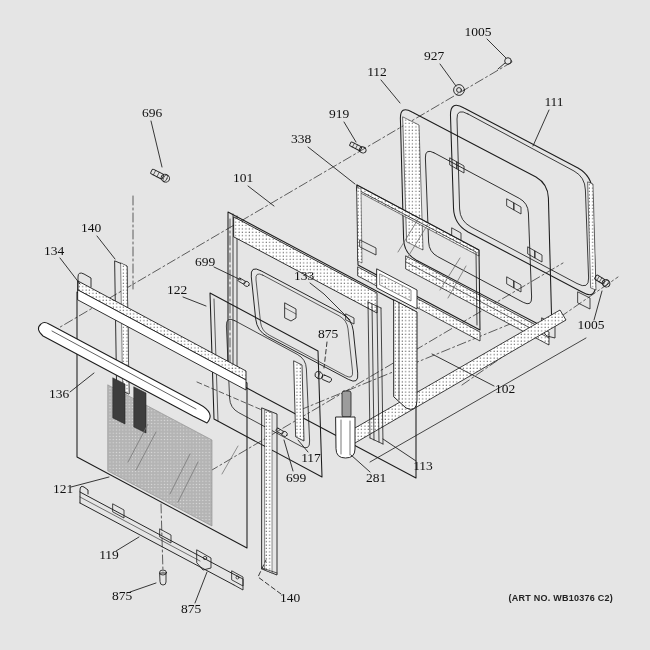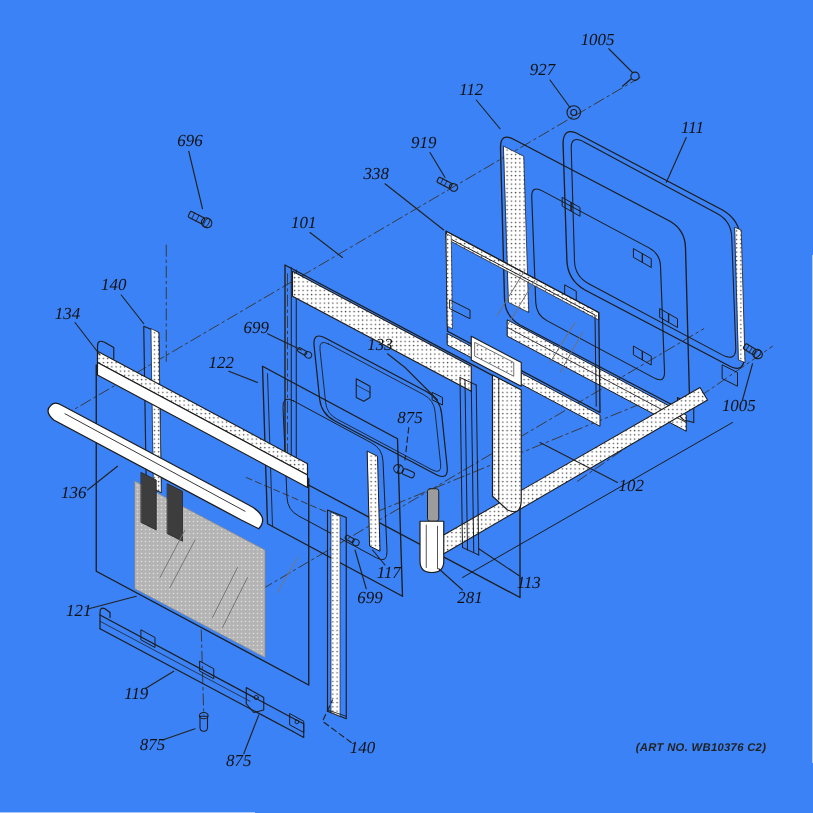--- a/index.html
+++ b/index.html
@@ -1,18 +1,18 @@
 <!DOCTYPE html>
 <html><head>
 <meta charset="utf-8">
 <style>
   html,body { margin:0; padding:0; background:#ffffff; }
   #canvas {
-    position:relative; width:650px; height:650px; background:#3b82f6;
-    font-family:"Liberation Serif","DejaVu Serif",serif; overflow:hidden;font-style:italic;
+    position:relative; width:650px; height:650px; background:#e5e5e5;
+    font-family:"Liberation Serif","DejaVu Serif",serif; overflow:hidden;
   }
   svg { display:block; }
   .lbl   { font-family:"Liberation Serif","DejaVu Serif",serif; font-size:13.5px; }
   .artno { font-family:"Liberation Sans","DejaVu Sans",sans-serif; font-size:9px;
            font-weight:bold; letter-spacing:.25px; }
 </style>
 </head>
 <body>
 
 <div id="canvas">

